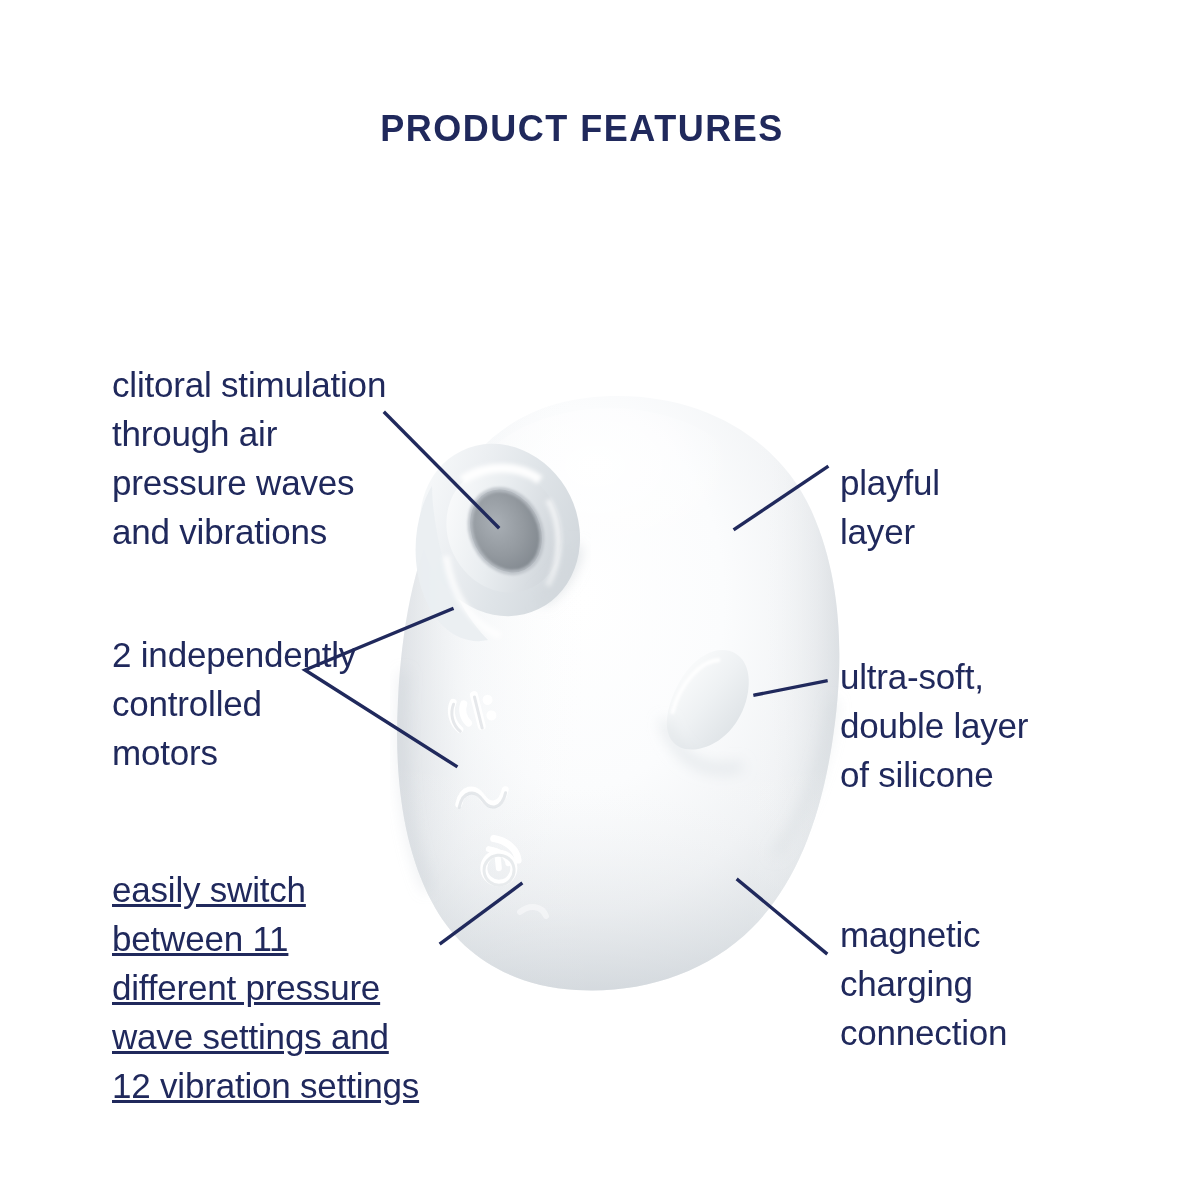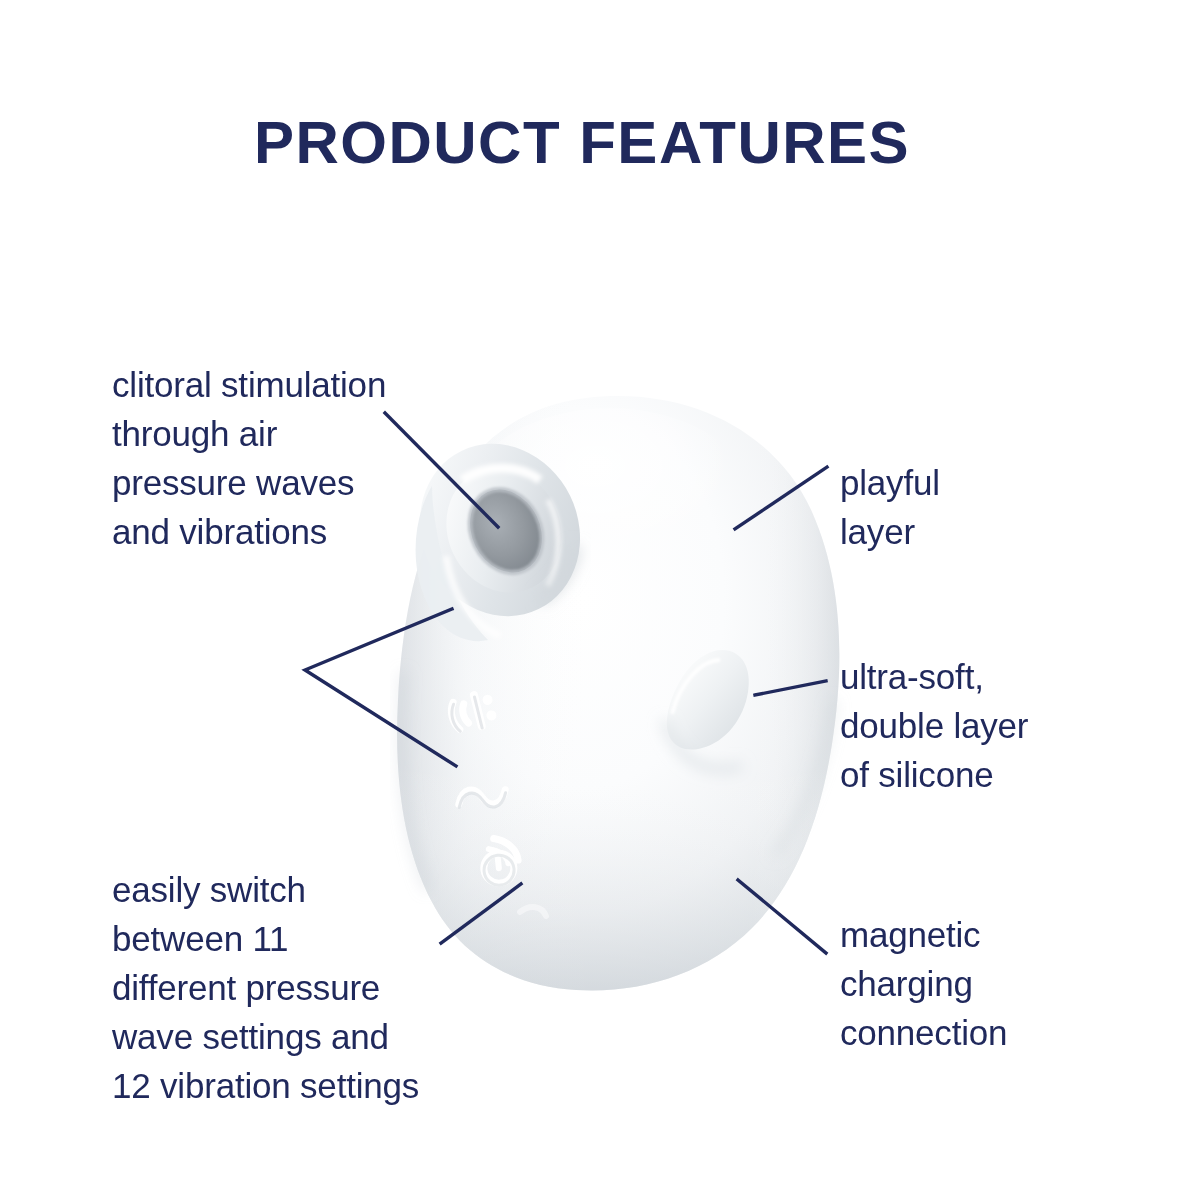--- a/index.html
+++ b/index.html
@@ -21,21 +21,21 @@
 
   
   #page-title {
     position: absolute;
     left: 0;
     top: 108px;
     width: 1164px;
     text-align: center;
     font-family: "Liberation Sans", sans-serif;
     font-weight: 700;
-    font-size: 60px;
+    font-size: 36px;
     letter-spacing: 1.5px;
     color: #20295c;
     text-transform: uppercase;
     -webkit-font-smoothing: antialiased;
   }
 
   
   .callout {
     position: absolute;
     font-family: "Liberation Sans", sans-serif;
@@ -45,21 +45,21 @@
     color: #20295c;
     white-space: pre-line;
     letter-spacing: -0.2px;
     margin-top: 40px;
   }
   .callout.left  { text-align: left; }
   .callout.right { text-align: left; }
 
   #callout-clitoral   { left: 112px; top: 320px;  width: 360px; }
   #callout-motors     { left: 112px; top: 590px;  width: 370px; }
-  #callout-settings   { left: 112px; top: 825px;  width: 400px; }
+  #callout-settings   { left: 112px; top: 825px;  width: 400px; text-decoration: underline; }
   #callout-playful    { left: 840px; top: 418px;  width: 300px; }
   #callout-silicone   { left: 840px; top: 612px;  width: 310px; }
   #callout-magnetic   { left: 840px; top: 870px;  width: 300px; }
 
   
   #leader-lines, #product-svg {
     position: absolute;
     left: 0;
     top: 0;
     width: 1200px;
@@ -246,20 +246,23 @@
       <polyline points="755,695 826,681"></polyline>
       <polyline points="738,880 826,953"></polyline>
     </g>
   </svg>
 
   <div class="callout left" id="callout-clitoral">clitoral stimulation
 through air
 pressure waves
 and vibrations</div>
 
+  <div class="callout left" id="callout-motors">2 independently
+controlled
+motors</div>
 
   <div class="callout left" id="callout-settings">easily switch
 between 11
 different pressure
 wave settings and
 12 vibration settings</div>
 
   <div class="callout right" id="callout-playful">playful
 layer</div>
 

